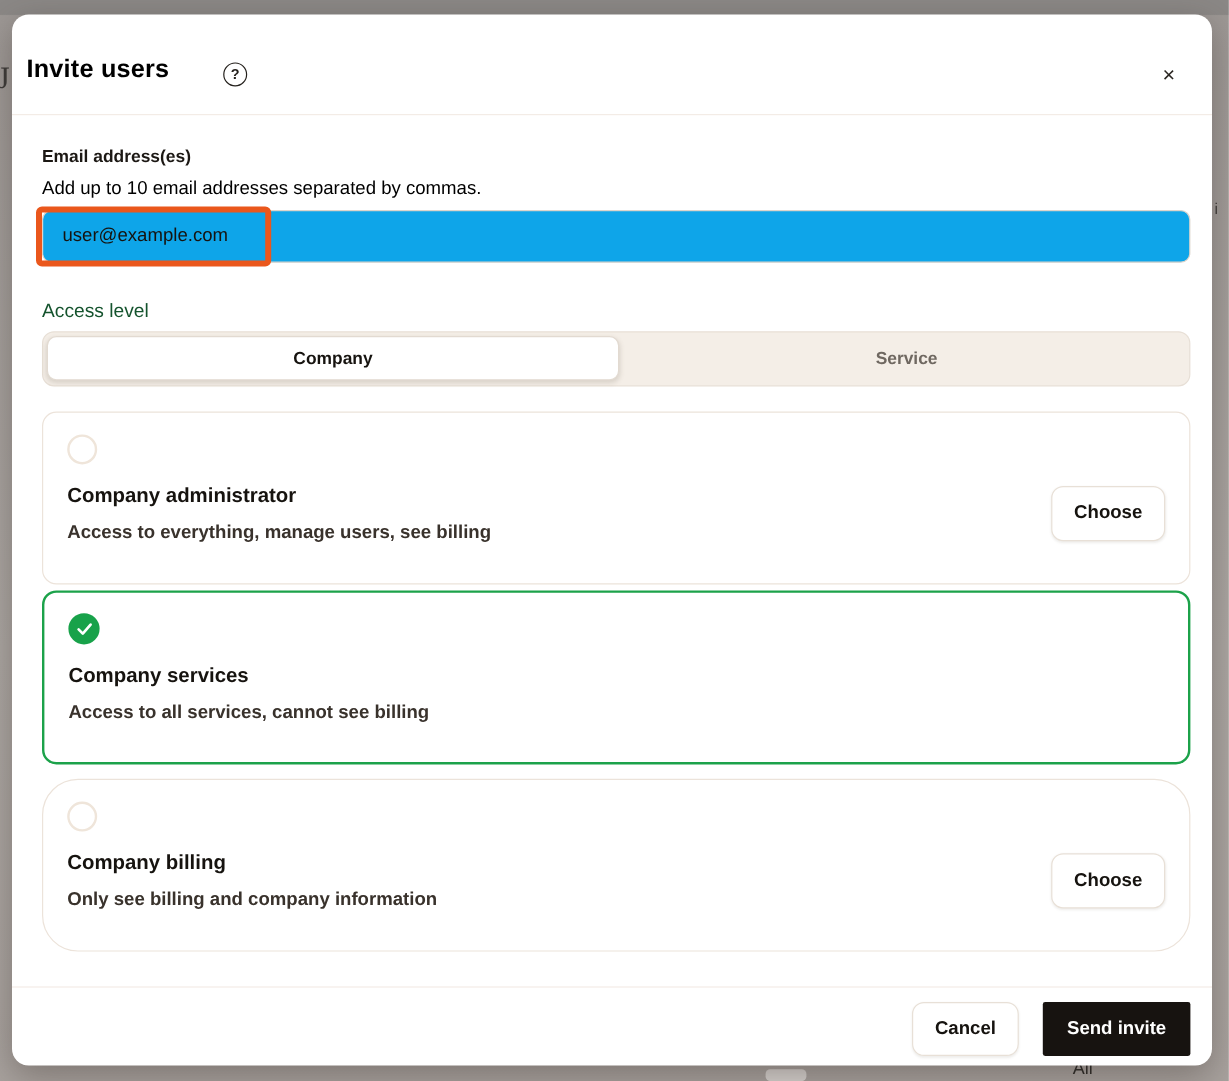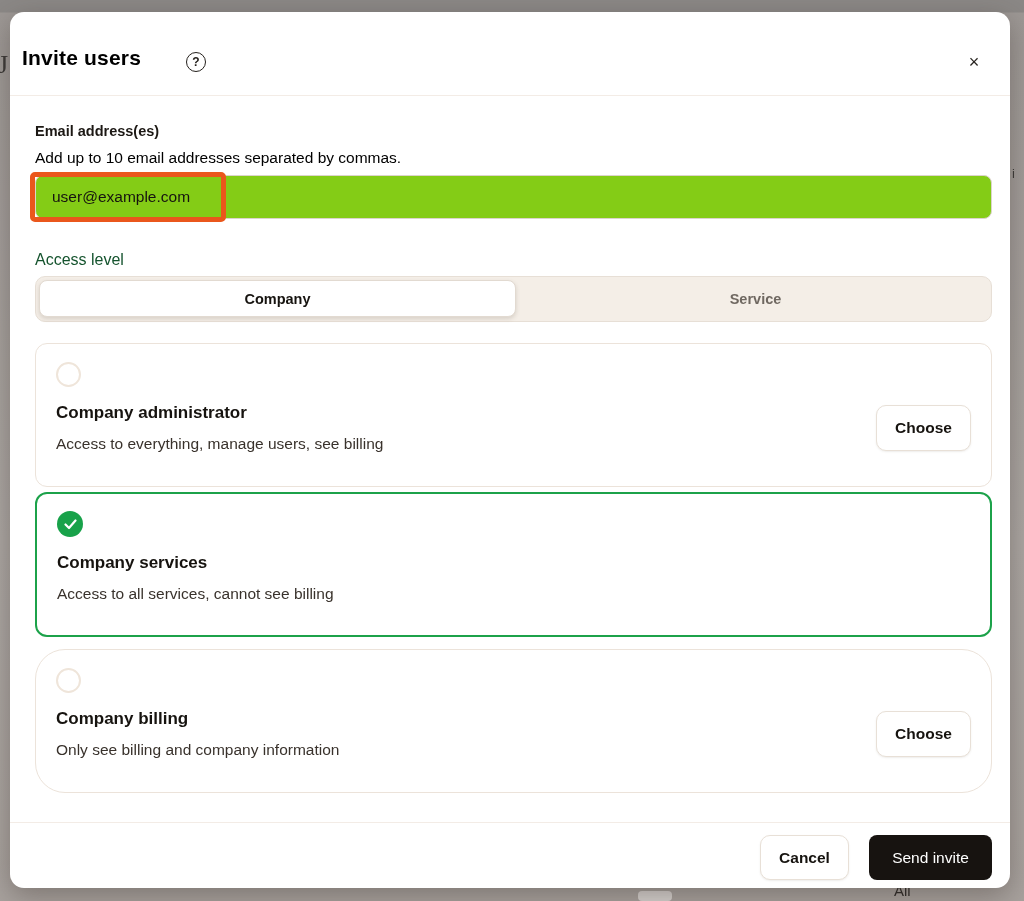--- a/index.html
+++ b/index.html
@@ -36,21 +36,21 @@
   .divider{position:absolute;left:0;right:0;height:1px;background:#f3ece6;}
   .divider-header{top:83px;}
   .divider-footer{top:810px;}
 
   
   .email-label{position:absolute;left:25px;top:111px;font-size:14.5px;font-weight:700;color:#1c1814;}
   .email-helper{position:absolute;left:25px;top:137px;font-size:15.5px;color:#000000;}
   .email-input{
     position:absolute;left:25px;top:163px;width:957px;height:44px;box-sizing:border-box;
     border:1px solid #dcd4cb;border-radius:8px;padding:0 16px;font-size:15.5px;color:#16130f;
-    font-family:"Liberation Sans","DejaVu Sans",sans-serif;outline:none;background:#84cc16;
+    font-family:"Liberation Sans","DejaVu Sans",sans-serif;outline:none;background:#0ea5e9;
   }
   .annotation-box{
     position:absolute;left:20px;top:160px;width:196px;height:50px;box-sizing:border-box;
     border:5px solid #ea571c;border-radius:5px;z-index:20;pointer-events:none;
   }
 
   
   .access-label{position:absolute;left:25px;top:239px;font-size:16px;font-weight:500;color:#14532d;}
   .segctrl{
     position:absolute;left:25px;top:264px;width:957px;height:46px;box-sizing:border-box;
@@ -77,39 +77,39 @@
   .card-billing{top:637px;height:144px;border-radius:30px;}
   .radio{
     position:absolute;left:20px;top:18px;width:25px;height:25px;border-radius:50%;
     border:2px solid #efe5da;box-sizing:border-box;background:#fff;
   }
   .check-circle{
     position:absolute;left:20px;top:17px;width:26px;height:26px;border-radius:50%;
     background:#18a24a;display:flex;align-items:center;justify-content:center;
   }
   .card-title{position:absolute;left:20px;top:59px;font-size:17px;font-weight:700;color:#16130f;}
-  .card-desc{position:absolute;left:20px;top:91px;font-size:15.5px;color:#39322c;}
+  .card-desc{position:absolute;left:20px;top:91px;font-size:15.5px;color:#39322c;font-weight:bold;}
   .choose-btn{
     position:absolute;right:20px;top:61px;width:95px;height:46px;box-sizing:border-box;
     background:#fff;border:1px solid #e8e0d7;border-radius:10px;box-shadow:0 1px 2px rgba(90,75,60,.10);
     font-size:15.5px;font-weight:600;color:#16130f;cursor:pointer;
     font-family:"Liberation Sans","DejaVu Sans",sans-serif;
   }
 
   
   .cancel-btn{
     position:absolute;left:750px;top:823px;width:89px;height:45px;box-sizing:border-box;
     background:#fff;border:1px solid #e8e0d7;border-radius:10px;box-shadow:0 1px 2px rgba(90,75,60,.10);
     font-size:15.5px;font-weight:600;color:#16130f;cursor:pointer;
     font-family:"Liberation Sans","DejaVu Sans",sans-serif;
   }
   .send-btn{
     position:absolute;left:859px;top:823px;width:123px;height:45px;box-sizing:border-box;
-    background:#171310;border:none;border-radius:8px;
-    font-size:15.5px;font-weight:400;color:#ffffff;cursor:pointer;
+    background:#171310;border:none;border-radius:2px;
+    font-size:15.5px;font-weight:700;color:#ffffff;cursor:pointer;
     font-family:"Liberation Sans","DejaVu Sans",sans-serif;
   }
 </style>
 </head>
 <body>
 
 <span class="frag frag-j">J</span>
 <span class="frag frag-i">i</span>
 <span class="frag frag-all">All</span>
 <div class="frag frag-shape"></div>

